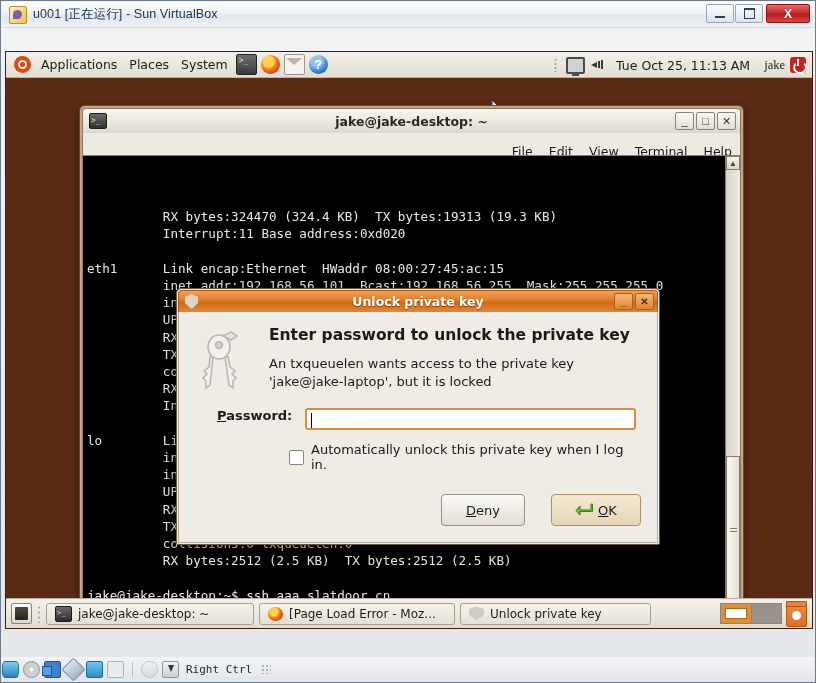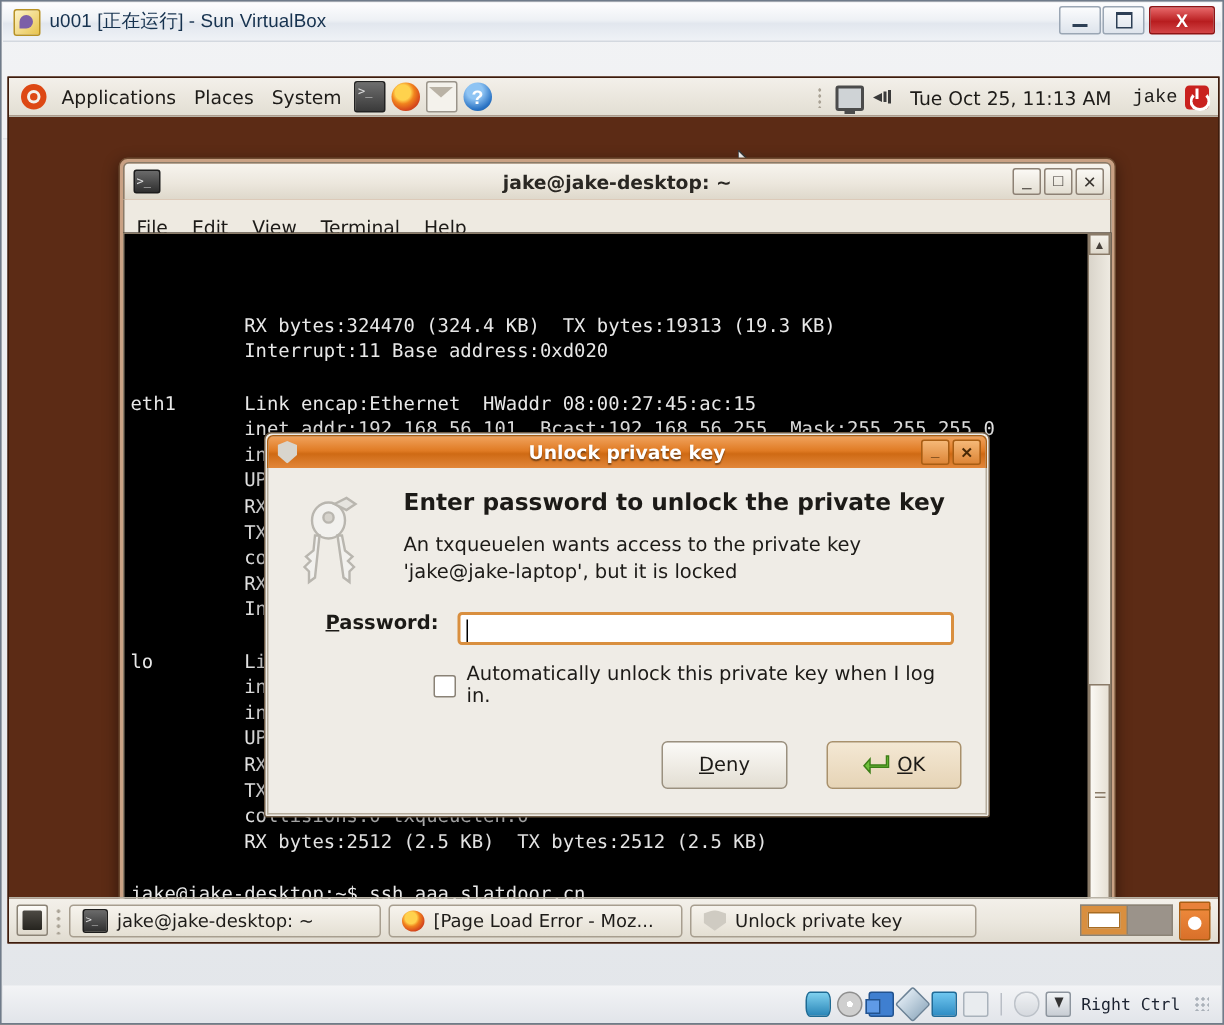--- a/index.html
+++ b/index.html
@@ -144,21 +144,21 @@
   }
   .tray-monitor::after{ content:""; position:absolute; left:4px; bottom:-4px; width:7px; height:3px; background:#4b4b4b;}
   .tray-vol { width:16px; height:14px; margin:0 3px; position:relative; }
   .tray-vol::before{ content:""; position:absolute; left:0; top:4px; width:0;height:0;
     border-top:3px solid transparent;border-bottom:3px solid transparent;border-right:6px solid #3a3a3a;}
   .tray-vol::after{ content:""; position:absolute; left:7px; top:2px; width:7px; height:9px;
     background:
       linear-gradient(#3a3a3a,#3a3a3a) 0 1px/2px 7px no-repeat,
       linear-gradient(#3a3a3a,#3a3a3a) 3px 0/2px 9px no-repeat;}
   .clock { font-size:12.5px; color:#1d1b18; margin:0 6px; font-family:"DejaVu Sans", sans-serif; white-space:nowrap;}
-  .user { font-size:12.5px; color:#1d1b18; margin-left:8px; margin-right:5px; font-family:Liberation Mono, monospace;}
+  .user { font-size:12.5px; color:#1d1b18; margin-left:8px; margin-right:5px; font-family:Liberation Serif, serif;}
   .power {
     width:16px; height:16px; border-radius:3px; background:#c9211e; position:relative; flex:none;
   }
   .power::after{
     content:""; position:absolute; left:7px; top:2px; width:2px; height:7px; background:#fff;
     box-shadow: 0 0 0 0 #fff;
   }
   .power::before{
     content:""; position:absolute; left:3px; top:4px; width:10px; height:9px;
     border:2px solid #fff; border-top-color:transparent; border-radius:50%;
@@ -203,20 +203,21 @@
     width:19px;height:18px;border:1px solid #8d8175;border-radius:2px;
     background:linear-gradient(#fbf9f5,#e3ded2);
     display:flex;align-items:center;justify-content:center;
     font-size:11px;color:#3a3530; box-sizing:border-box;
   }
   .term-menubar {
     margin: 0 2px; height: 36px;
     background:#eeeae1; border-left:1px solid #8a7b68; border-right:1px solid #8a7b68;
     display:flex; align-items:center;
     box-sizing:border-box;
+    justify-content:flex-end;
   }
   .term-menubar .tm {
     font-size:12.5px; color:#1d1b18; padding:2px 8px;
     font-family:"DejaVu Sans", sans-serif;
   }
   .term-menubar .tm u { text-decoration: underline; }
   .term-body {
     position:absolute; left:2px; right:2px; top:49px; bottom:2px;
     background:#000;
     border:1px solid #8a7b68;
@@ -404,21 +405,21 @@
   }
   .trash::after{
     content:""; position:absolute; left:5px; top:7px; width:9px; height:9px;
     border-radius:50%; background:#fff;
   }
 
   
   .vbox-status {
     position:absolute; left:1px; right:1px; bottom:1px; height:24px;
     background: linear-gradient(#f3f4f6,#e2e5ea);
-    display:flex; align-items:center; justify-content:flex-end;
+    display:flex; align-items:center; 
     padding-right:8px; gap:4px;
     box-sizing:border-box;
   }
   .sicon { width:15px;height:15px;position:relative;flex:none; }
   .sicon.hdd {
     background:
       linear-gradient(#7fd0ee,#2a86b8);
     border-radius:3px/6px; border:1px solid #1d6a93;
   }
   .sicon.cd {

